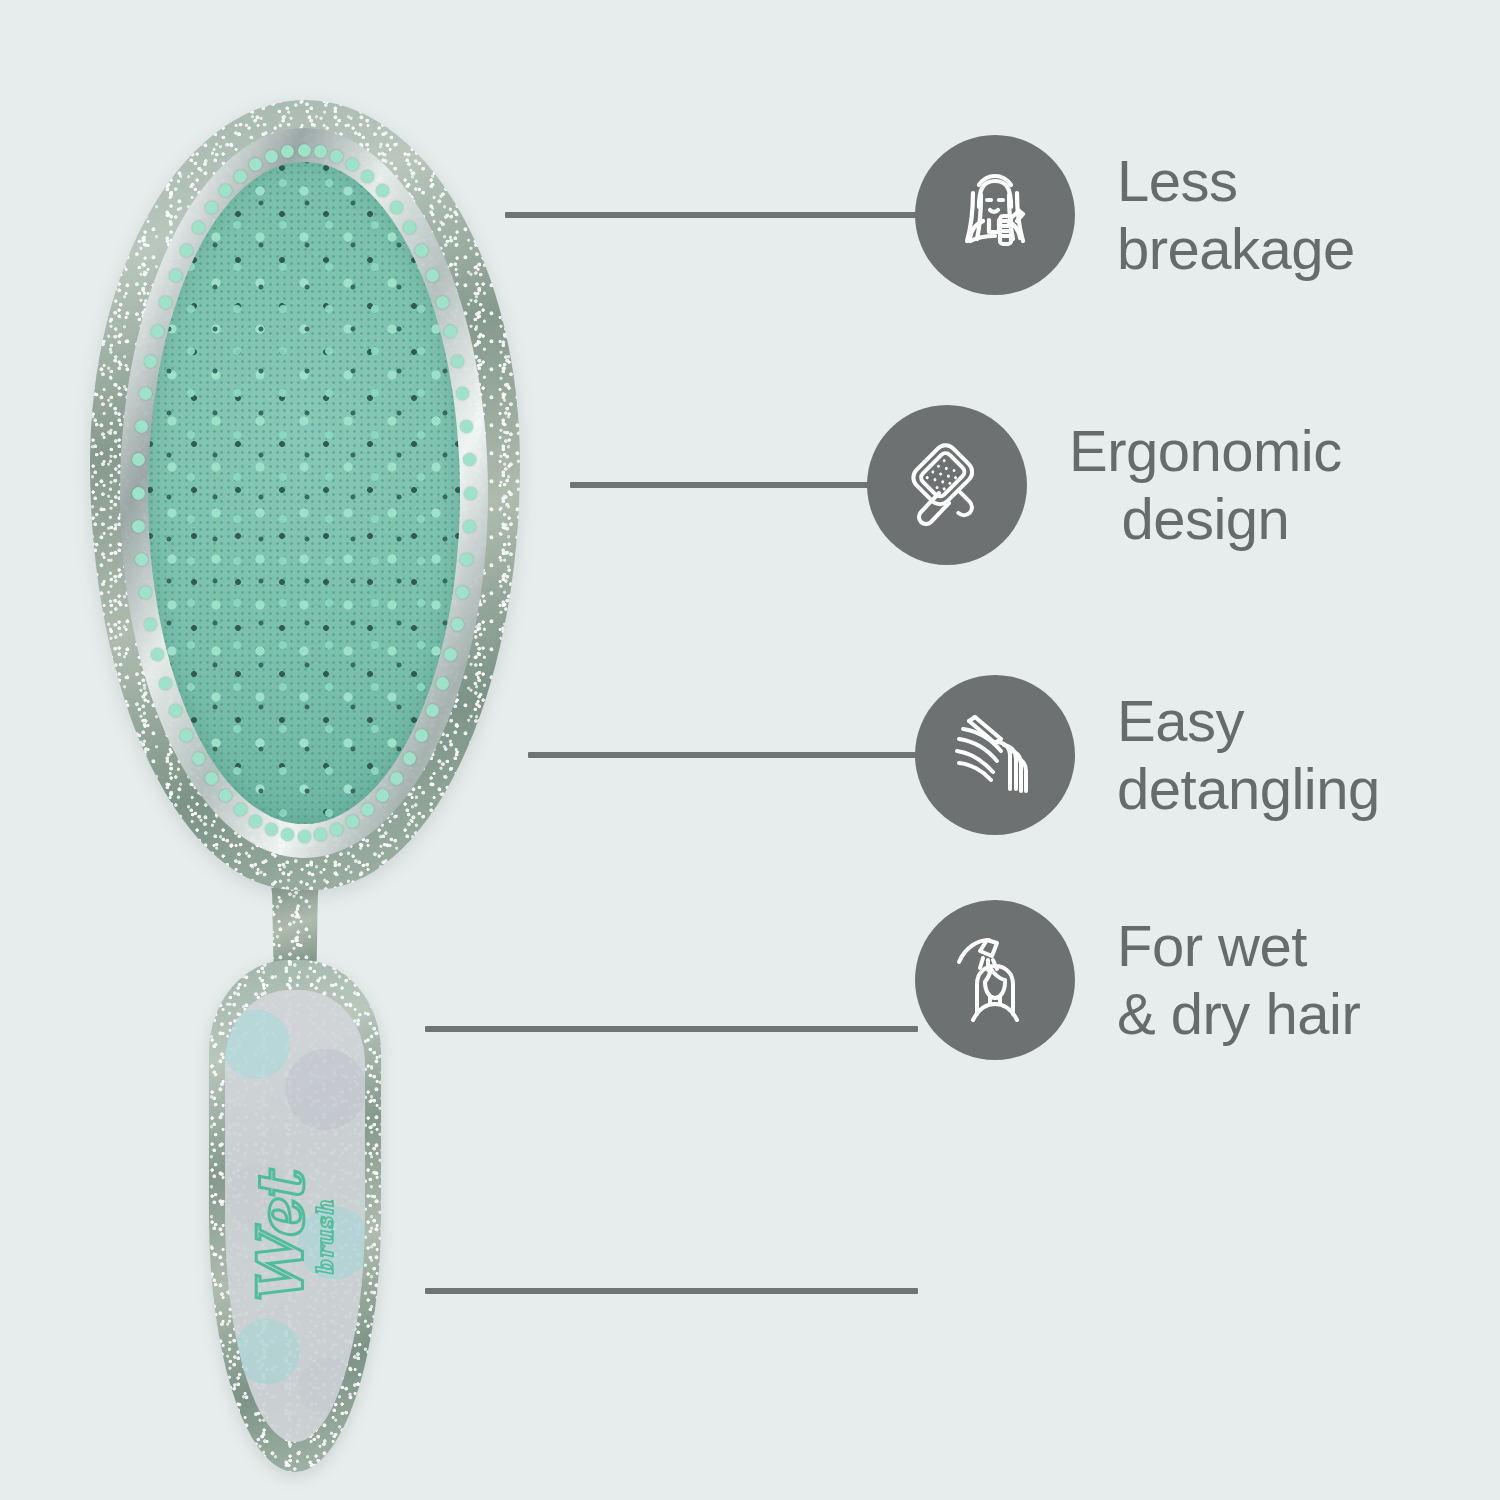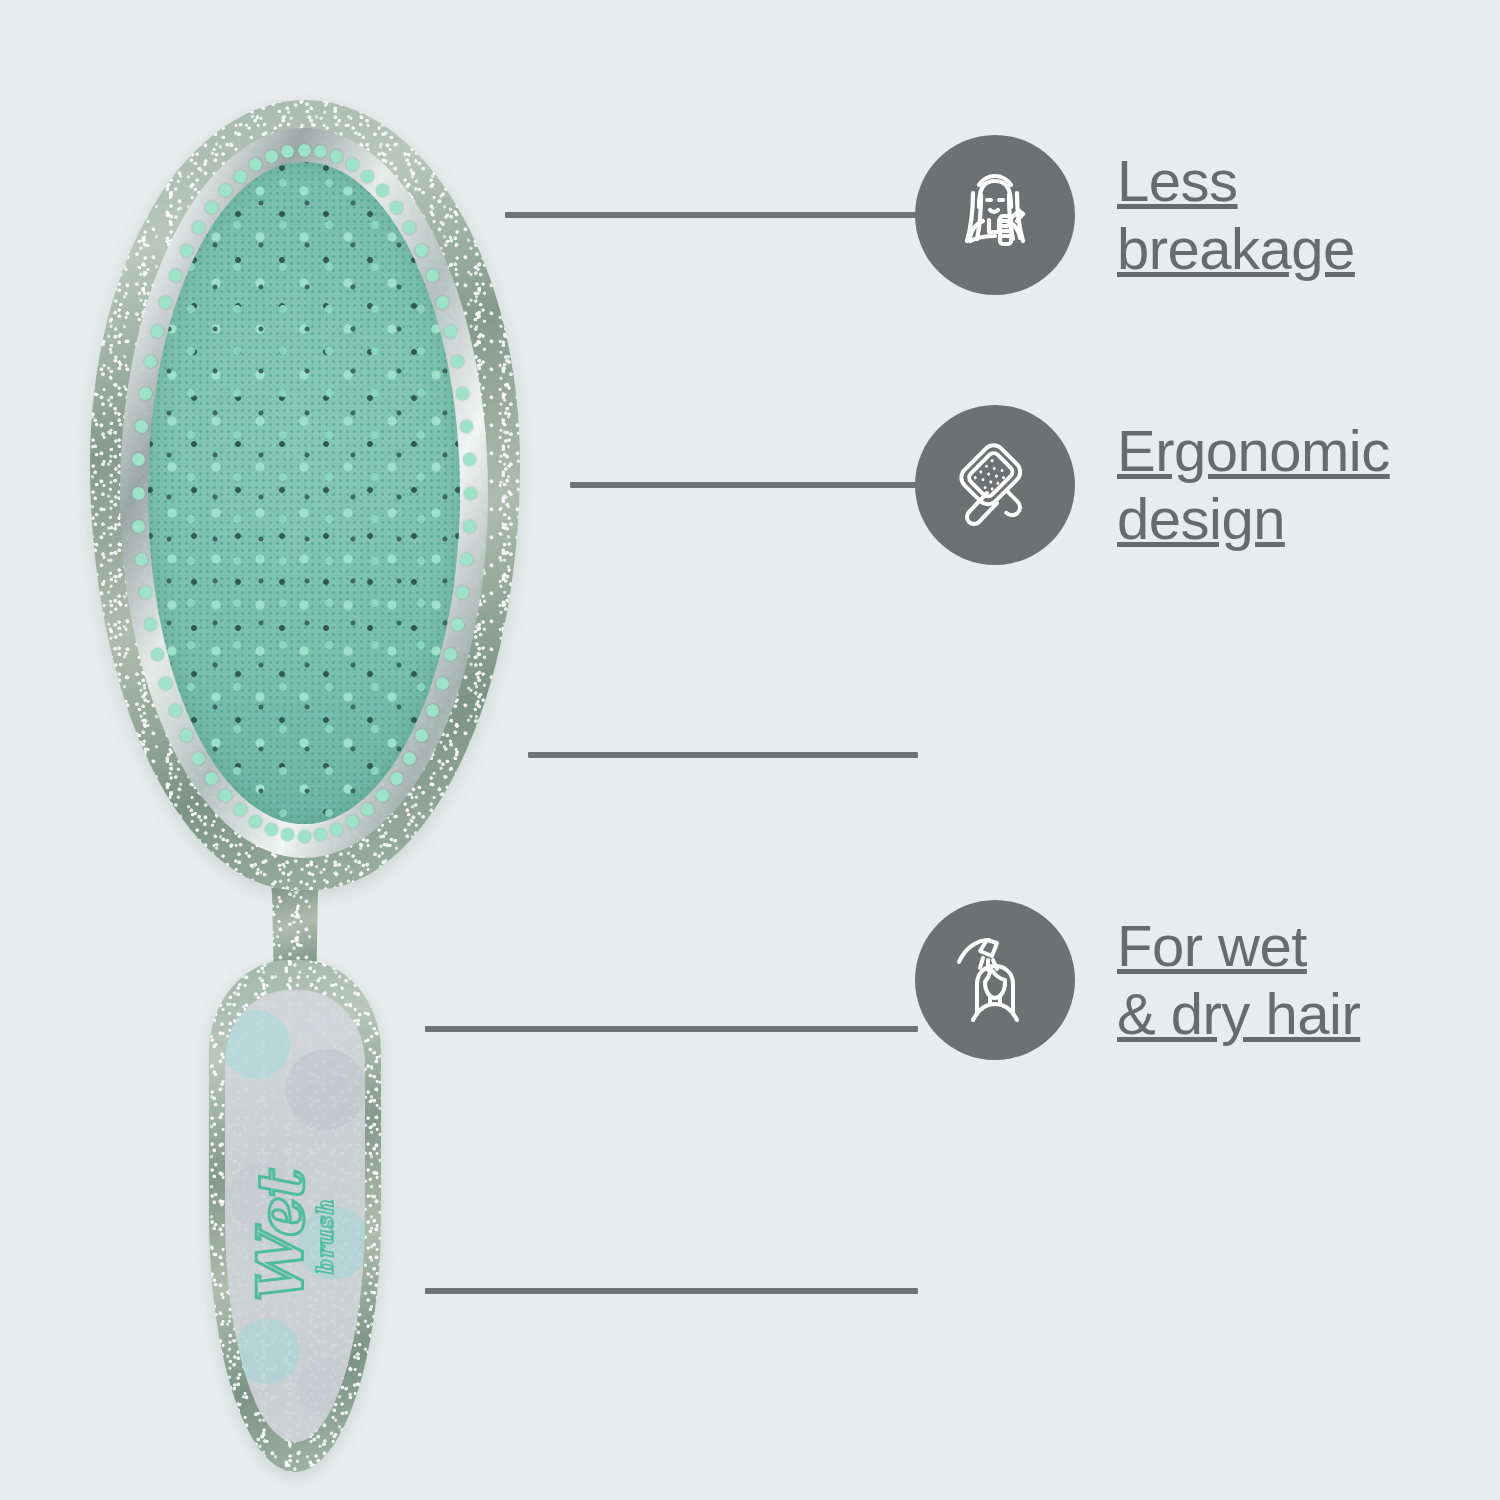--- a/index.html
+++ b/index.html
@@ -144,21 +144,20 @@
     flex:0 0 160px;
   }
   .badge svg{display:block;}
   .flabel{
     margin-left:42px;
     color:#676b6c;
     font-size:58px;
     line-height:1.18;
     letter-spacing:-0.5px;
     white-space:pre-line;
-    text-decoration:underline;
   }
 </style>
 </head>
 <body>
 
 <div class="stage">
 
   <div class="product">
 
     <div class="neck glitter"></div>
@@ -268,40 +267,60 @@
           <path d="M59.5 58h6M59.5 63h6M59.5 68h6M59.5 73h6"></path>
           <path d="M68 55l8-7"></path>
           <path d="M76 48l4 3-6 7"></path>
         </svg>
       </div>
       <div class="flabel">Less
 breakage</div>
     </div>
 
     <div class="conn" style="left:570px;top:482px;width:348px;"></div>
-    <div class="feature" style="left:915px;top:405px;">
+    <div class="feature" style="left:867px;top:405px;text-align:center;">
       <div class="badge">
         <svg width="104" height="104" viewBox="0 0 104 104" fill="none" stroke="#ffffff" stroke-width="4" stroke-linecap="round" stroke-linejoin="round">
           <g transform="rotate(-45 52 46)">
             <rect x="26" y="18" width="52" height="44" rx="11"></rect>
             <rect x="33" y="25" width="38" height="30" rx="6"></rect>
             <g stroke-width="3">
               <path d="M39 31h0M47 31h0M55 31h0M63 31h0M43 38h0M51 38h0M59 38h0M39 45h0M47 45h0M55 45h0M63 45h0M43 51h0M51 51h0M59 51h0"></path>
             </g>
             <path d="M52 62v16a8 8 0 0 1-16 0"></path>
             <path d="M52 62v16" opacity="0"></path>
           </g>
           <path d="M44 60L26 79a7 7 0 0 0 10 10l18-19"></path>
         </svg>
       </div>
       <div class="flabel">Ergonomic
 design</div>
     </div>
 
     <div class="conn" style="left:528px;top:752px;width:390px;"></div>
+    <div class="feature" style="left:915px;top:675px;">
+      <div class="badge">
+        <svg width="104" height="104" viewBox="0 0 104 104" fill="none" stroke="#ffffff" stroke-width="4" stroke-linecap="round" stroke-linejoin="round">
+          <path d="M20 26c14 2 28 10 38 22"></path>
+          <path d="M16 36c14 2 28 10 38 22"></path>
+          <path d="M14 48c14 2 26 10 36 21"></path>
+          <path d="M16 60c12 1 24 8 32 17"></path>
+          <path d="M26 18l26 22"></path>
+          <path d="M32 14l26 22"></path>
+          <path d="M26 18l6-4"></path>
+          <path d="M52 40l6-4"></path>
+          <path d="M53 39c8 0 14 5 14 14v33"></path>
+          <path d="M61 42c7 1 12 6 12 14v30"></path>
+          <path d="M69 48c6 2 9 7 9 14v26"></path>
+          <path d="M77 56c4 3 6 7 6 12v20"></path>
+        </svg>
+      </div>
+      <div class="flabel">Easy
+detangling</div>
+    </div>
 
     <div class="conn" style="left:425px;top:1026px;width:493px;"></div>
     <div class="feature" style="left:915px;top:900px;">
       <div class="badge">
         <svg width="104" height="104" viewBox="0 0 104 104" fill="none" stroke="#ffffff" stroke-width="4" stroke-linecap="round" stroke-linejoin="round">
           <path d="M16 34c6-14 18-22 30-22"></path>
           <path d="M44 12l10 3-5 13-12-5z"></path>
           <path d="M40 30l-3 10M45 32l0 10M50 32l4 9"></path>
           <path d="M34 56c0-11 8-18 18-18s18 7 18 18v30"></path>
           <path d="M34 56v30"></path>

